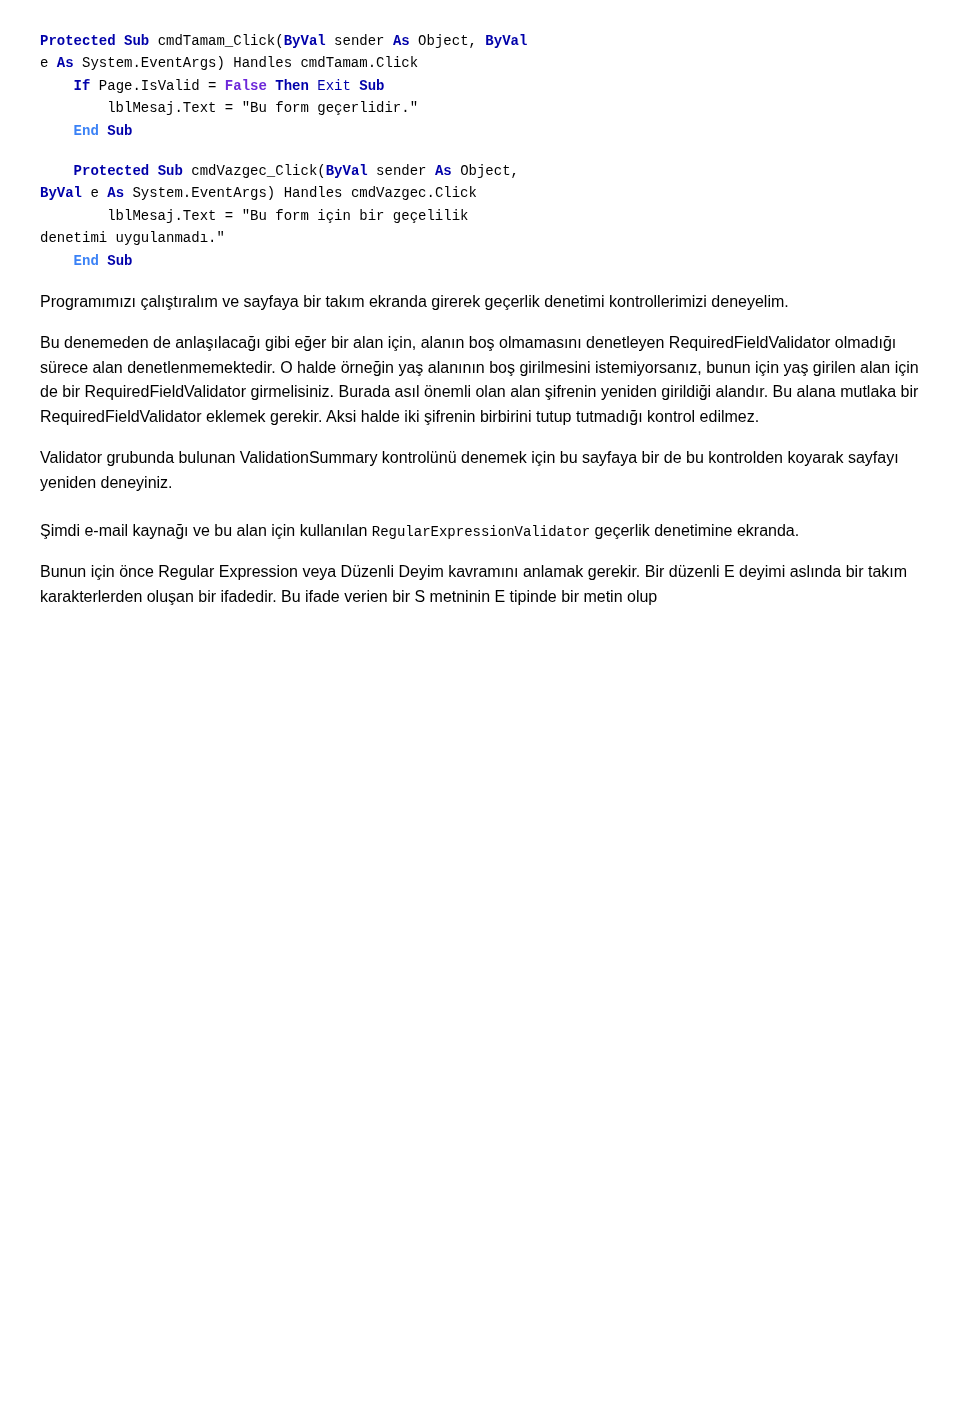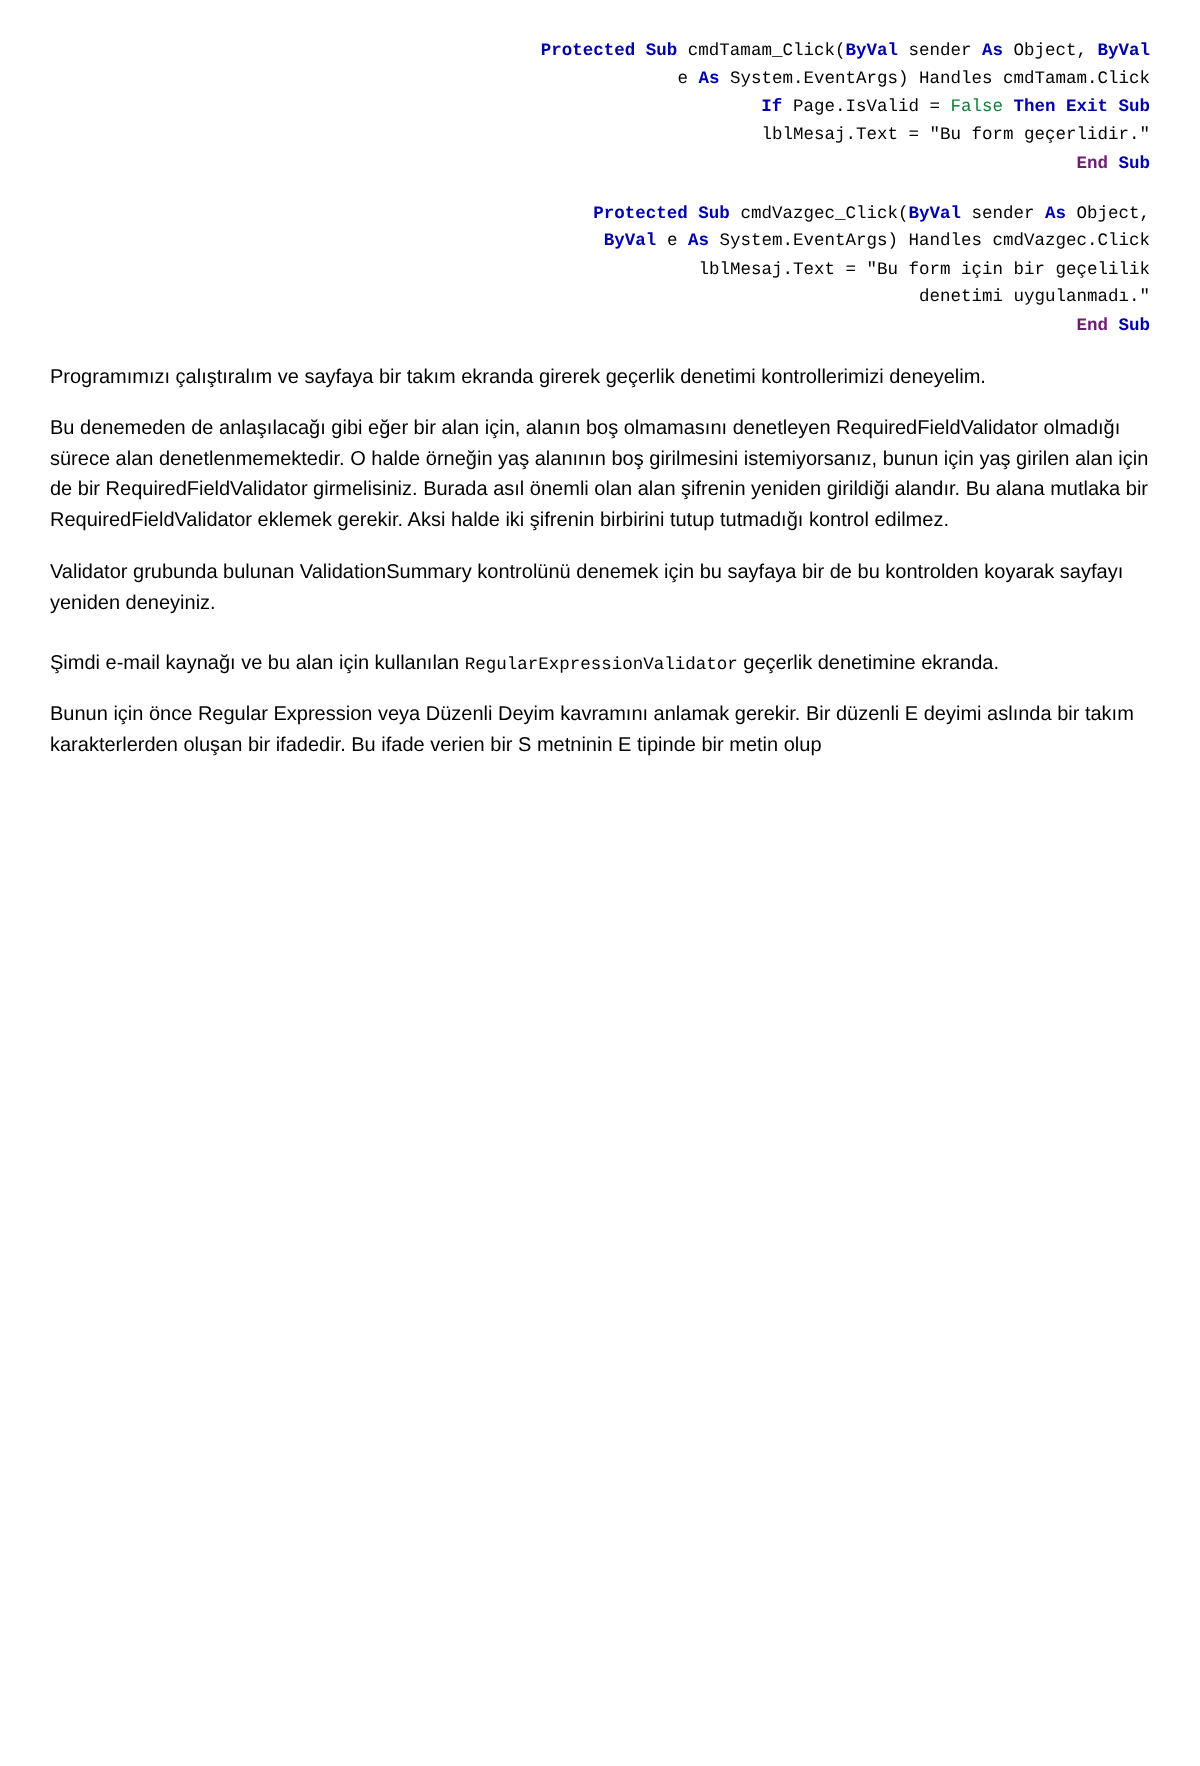--- a/index.html
+++ b/index.html
@@ -23,21 +23,20 @@
       font-size: 16px;
       margin-bottom: 18px;
     }
     .code-block {
       font-family: 'Courier New', Courier, monospace;
       font-size: 14px;
       color: #000000;
       margin-bottom: 18px;
       line-height: 1.6;
       white-space: pre;
-      text-align: right;
     }
     .code-block .kw-protected {
       color: #0000aa;
       font-weight: bold;
     }
     .code-block .kw-sub {
       color: #0000aa;
       font-weight: bold;
     }
     .code-block .kw-byval {
@@ -51,29 +50,29 @@
     .code-block .kw-if {
       color: #0000aa;
       font-weight: bold;
     }
     .code-block .kw-then {
       color: #0000aa;
       font-weight: bold;
     }
     .code-block .kw-exit {
       color: #0000aa;
-      font-weight: bold;
+      font-weight: normal;
     }
     .code-block .kw-end {
-      color: #701a75;
+      color: #3b82f6;
       font-weight: bold;
     }
     .code-block .kw-false {
-      color: #15803d;
-      font-weight: normal;
+      color: #6d28d9;
+      font-weight: bold;
     }
     .paragraph {
       font-size: 16px;
       margin-bottom: 16px;
       line-height: 1.55;
     }
     .inline-code {
       font-family: 'Courier New', Courier, monospace;
       font-size: 14px;
     }

